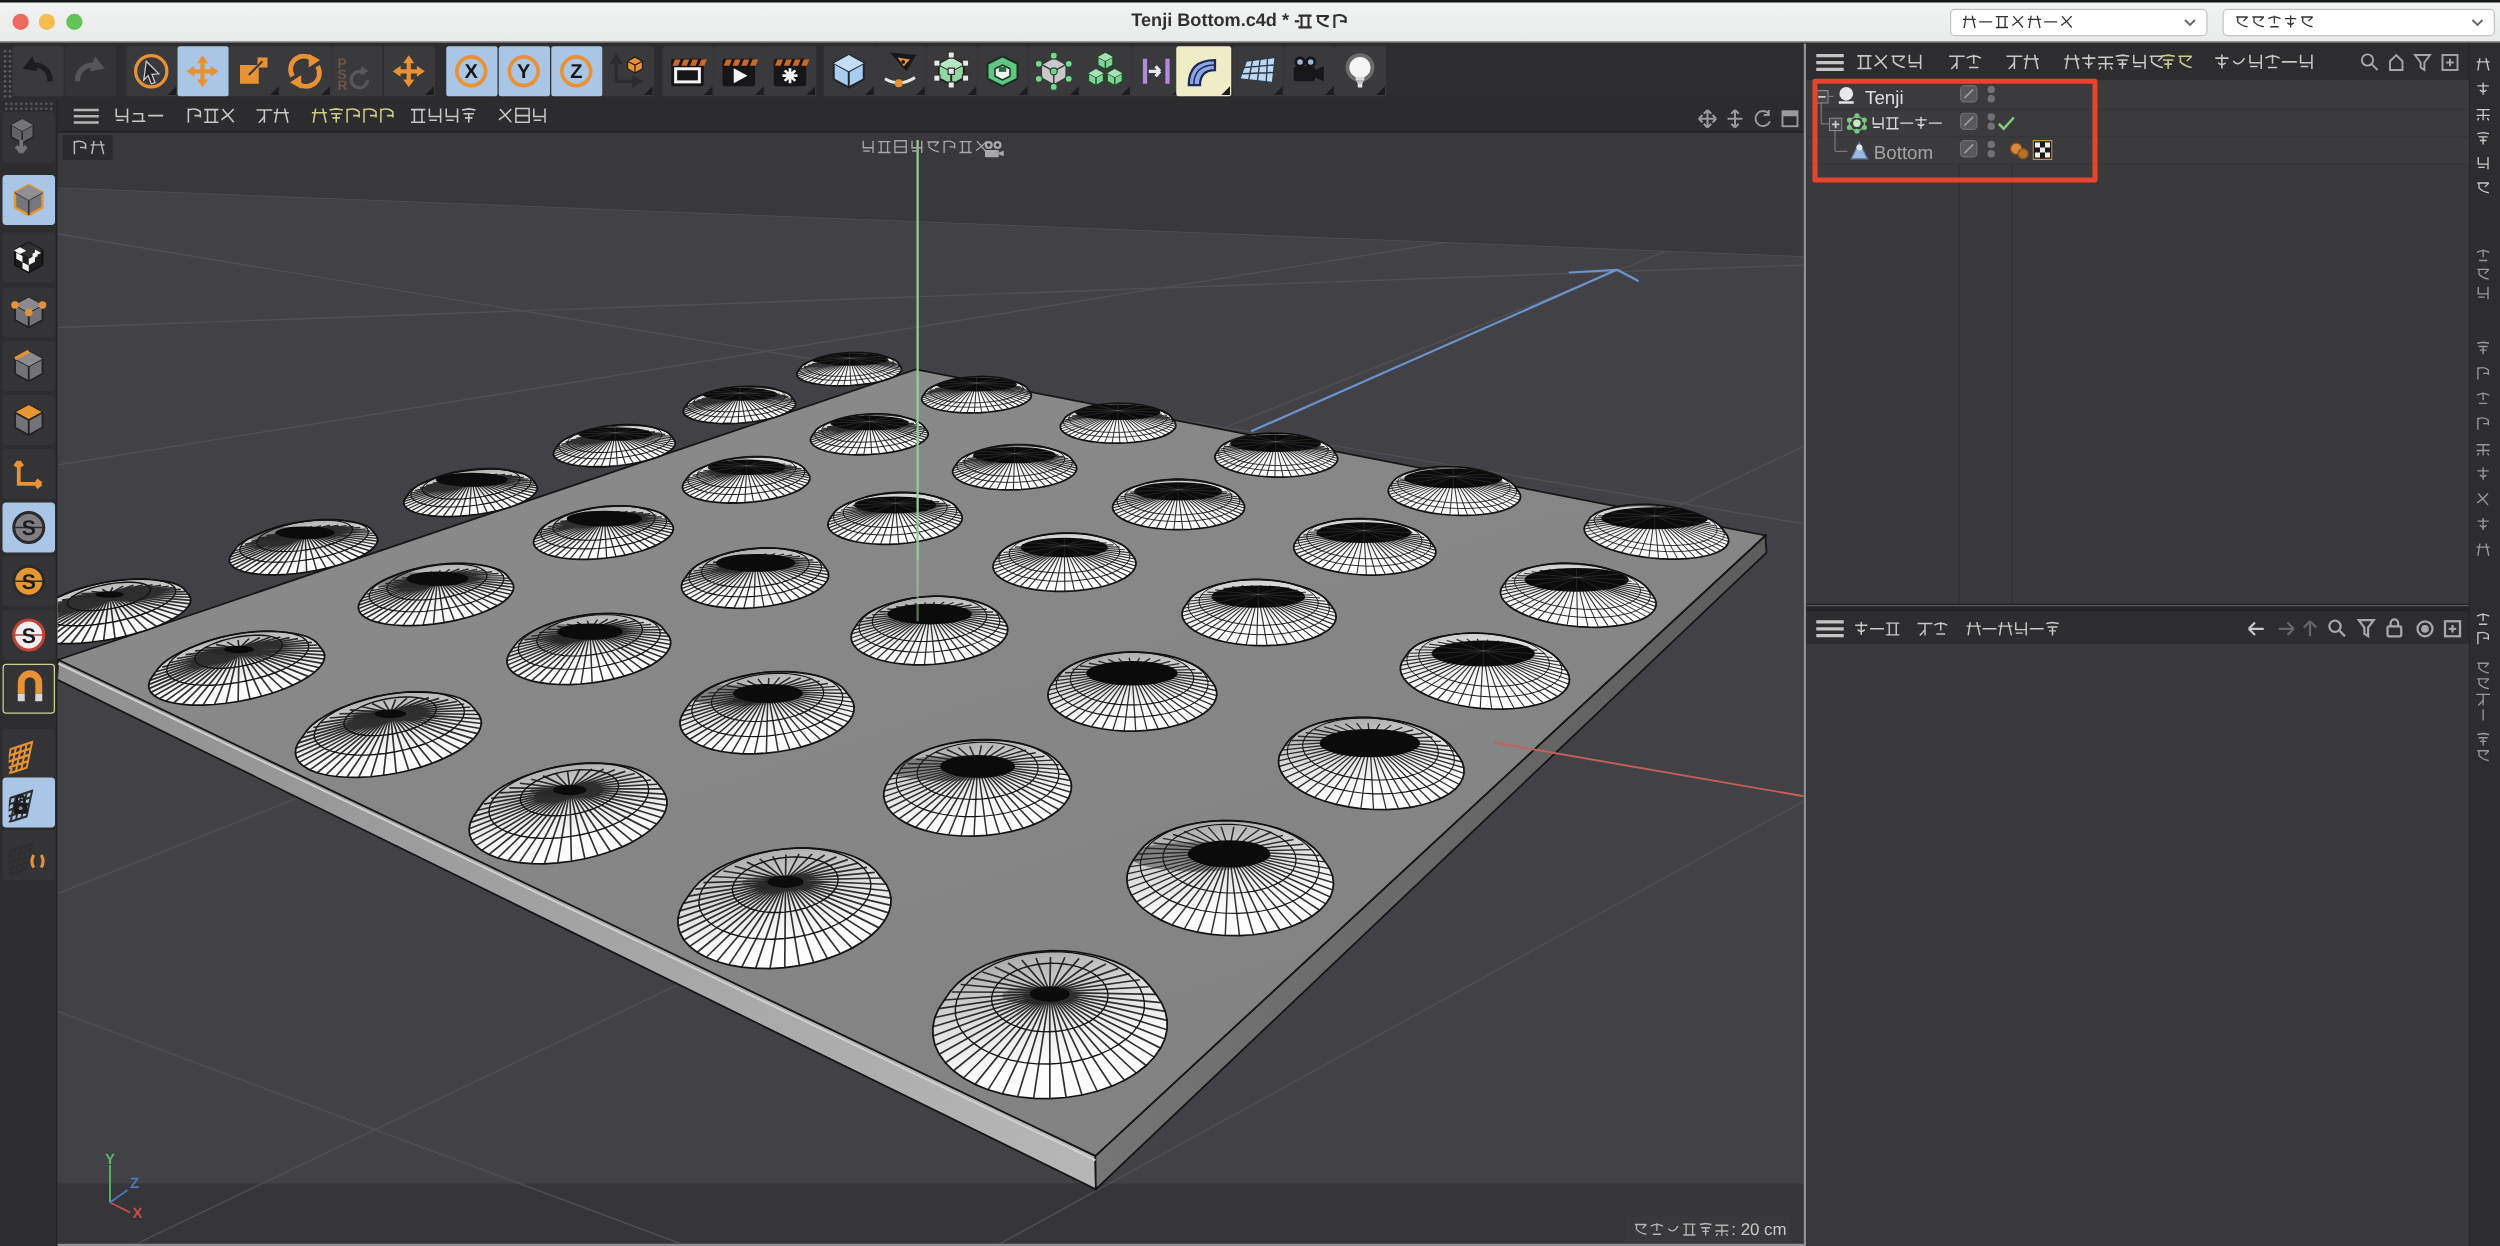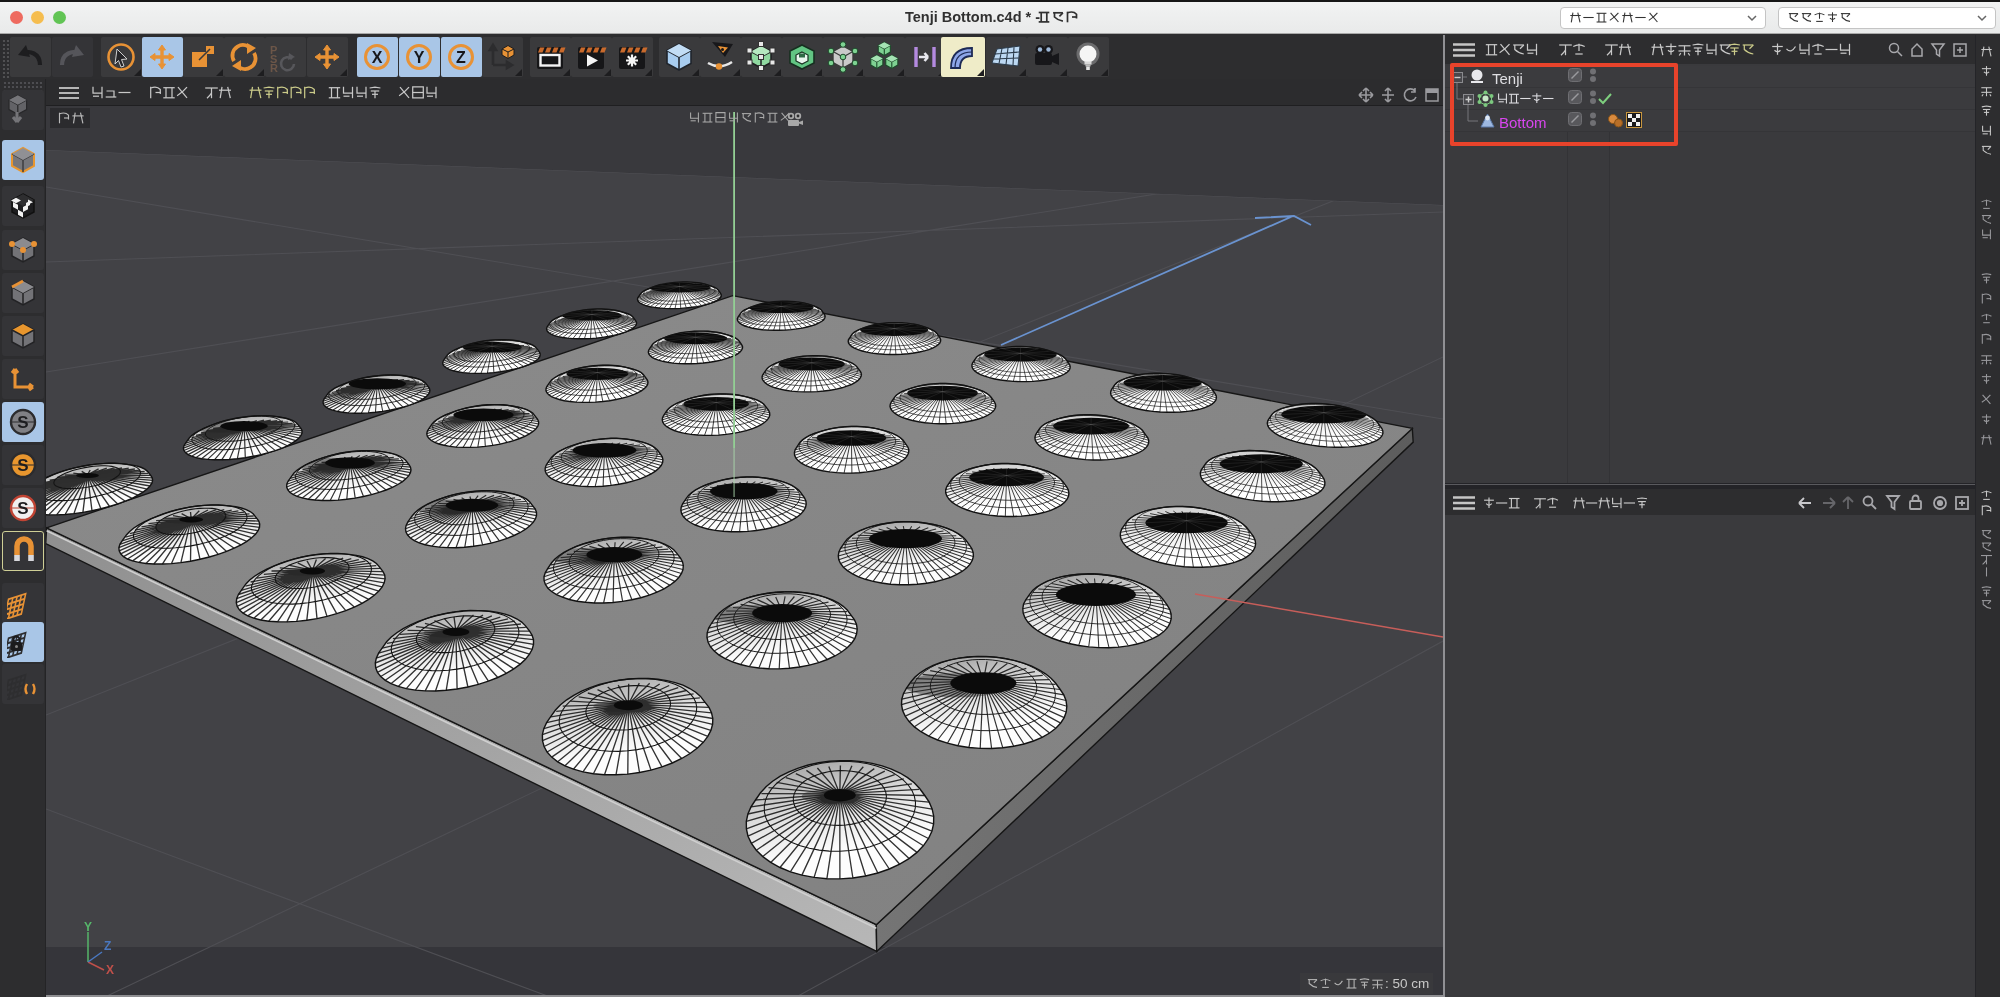--- a/index.html
+++ b/index.html
@@ -1210,21 +1210,21 @@
       <path d="M2.9 5.2 H10.1" transform="translate(52.0,0)"></path>
       <path d="M3.9 8.1 H9.1" transform="translate(52.0,0)"></path>
       <path d="M6.5 5.2 V11.4" transform="translate(52.0,0)"></path>
       <path d="M1.3 3.2 H11.7" transform="translate(65.0,0)"></path>
       <path d="M1.3 7.8 H11.7" transform="translate(65.0,0)"></path>
       <path d="M6.5 3.2 V11.7" transform="translate(65.0,0)"></path>
       <path d="M3.2 9.8 L1.9 11.7" transform="translate(65.0,0)"></path>
       <path d="M9.8 9.8 L11.0 11.7" transform="translate(65.0,0)"></path>
     </g>
   </svg>
-<div class="abs" style="left:1385px;top:976px;font-size:13.5px;color:#c8c8c8"> : 50 cm</div>
+<div class="abs" style="left:1385px;top:976px;font-size:13.5px;color:#c8c8c8"> : 20 cm</div>
 <svg class="abs" style="left:75px;top:922px" width="60" height="60" viewBox="0 0 60 60">
 <g stroke-width="1.5" fill="none">
       <path d="M13 40 V10" stroke="#56b66a"></path>
       <path d="M13 40 L29 48" stroke="#c0504a"></path>
       <path d="M13 40 L27 30" stroke="#4a78c0"></path>
     </g>
 <text x="9" y="9" font-size="12" fill="#56b66a" font-weight="bold">Y</text>
 <text x="31" y="52" font-size="12" fill="#c0504a" font-weight="bold">X</text>
 <text x="29" y="28" font-size="12" fill="#4a78c0" font-weight="bold">Z</text>
   </svg>
@@ -1492,21 +1492,21 @@
       <path d="M3.9 2.3 V11.0" transform="translate(11.44,0)"></path>
       <path d="M9.1 2.3 V11.0" transform="translate(11.44,0)"></path>
       <path d="M1.6 11.0 H11.4" transform="translate(11.44,0)"></path>
       <path d="M1.3 6.5 H11.7" transform="translate(22.88,0)"></path>
       <path d="M6.5 1.3 V11.0" transform="translate(34.32,0)"></path>
       <path d="M1.9 3.9 H11.0" transform="translate(34.32,0)"></path>
       <path d="M3.9 7.2 Q6.5 9.8 9.1 7.2" transform="translate(34.32,0)"></path>
       <path d="M1.3 6.5 H11.7" transform="translate(45.76,0)"></path>
     </g>
   </svg>
-<div class="abs" style="left:1499px;top:114px;font-size:15px;color:#d946ef">Bottom</div>
+<div class="abs" style="left:1499px;top:114px;font-size:15px;color:#a3a3a3">Bottom</div>
 <svg class="abs" style="left:1568px;top:68px" width="15" height="15">
     <rect x="0.5" y="0.5" width="13" height="13" rx="3" fill="#58585c" stroke="#6e6e72"></rect>
     <path d="M3.5 10.5 L10.5 3.5" stroke="#9a9a9e" stroke-width="1.4"></path>
   </svg>
 <svg class="abs" style="left:1589px;top:68px" width="8" height="15">
     <circle cx="4" cy="3.5" r="3" fill="#707074"></circle>
     <circle cx="4" cy="11" r="3" fill="#707074"></circle>
   </svg>
 <svg class="abs" style="left:1568px;top:90px" width="15" height="15">
     <rect x="0.5" y="0.5" width="13" height="13" rx="3" fill="#58585c" stroke="#6e6e72"></rect>

